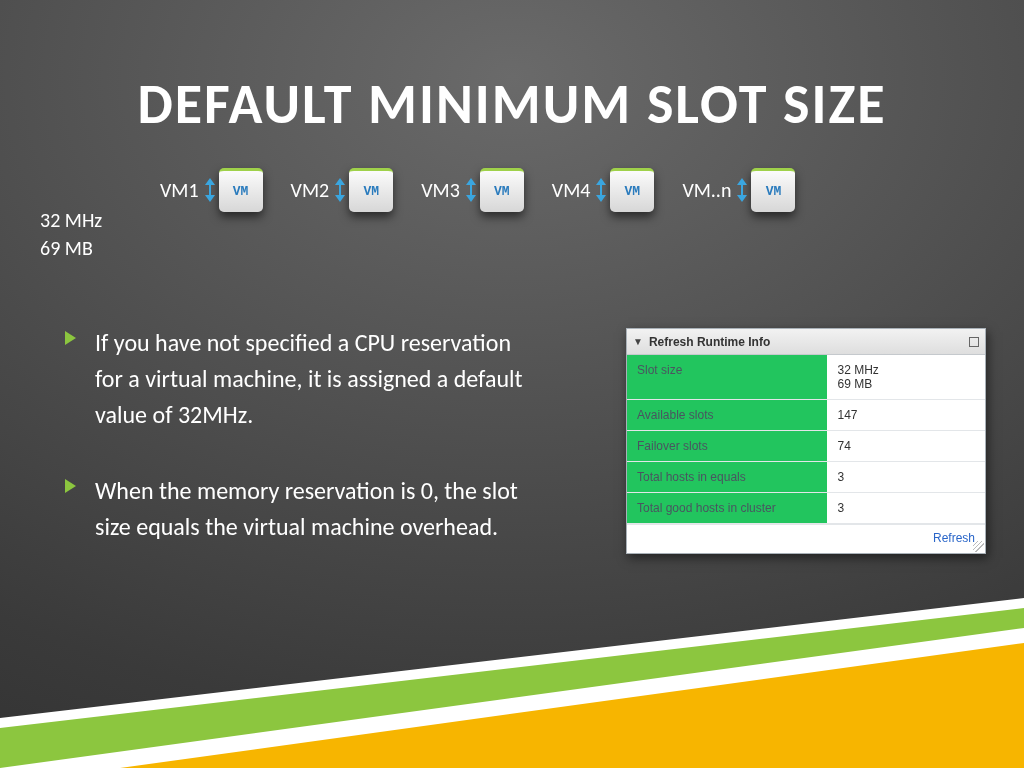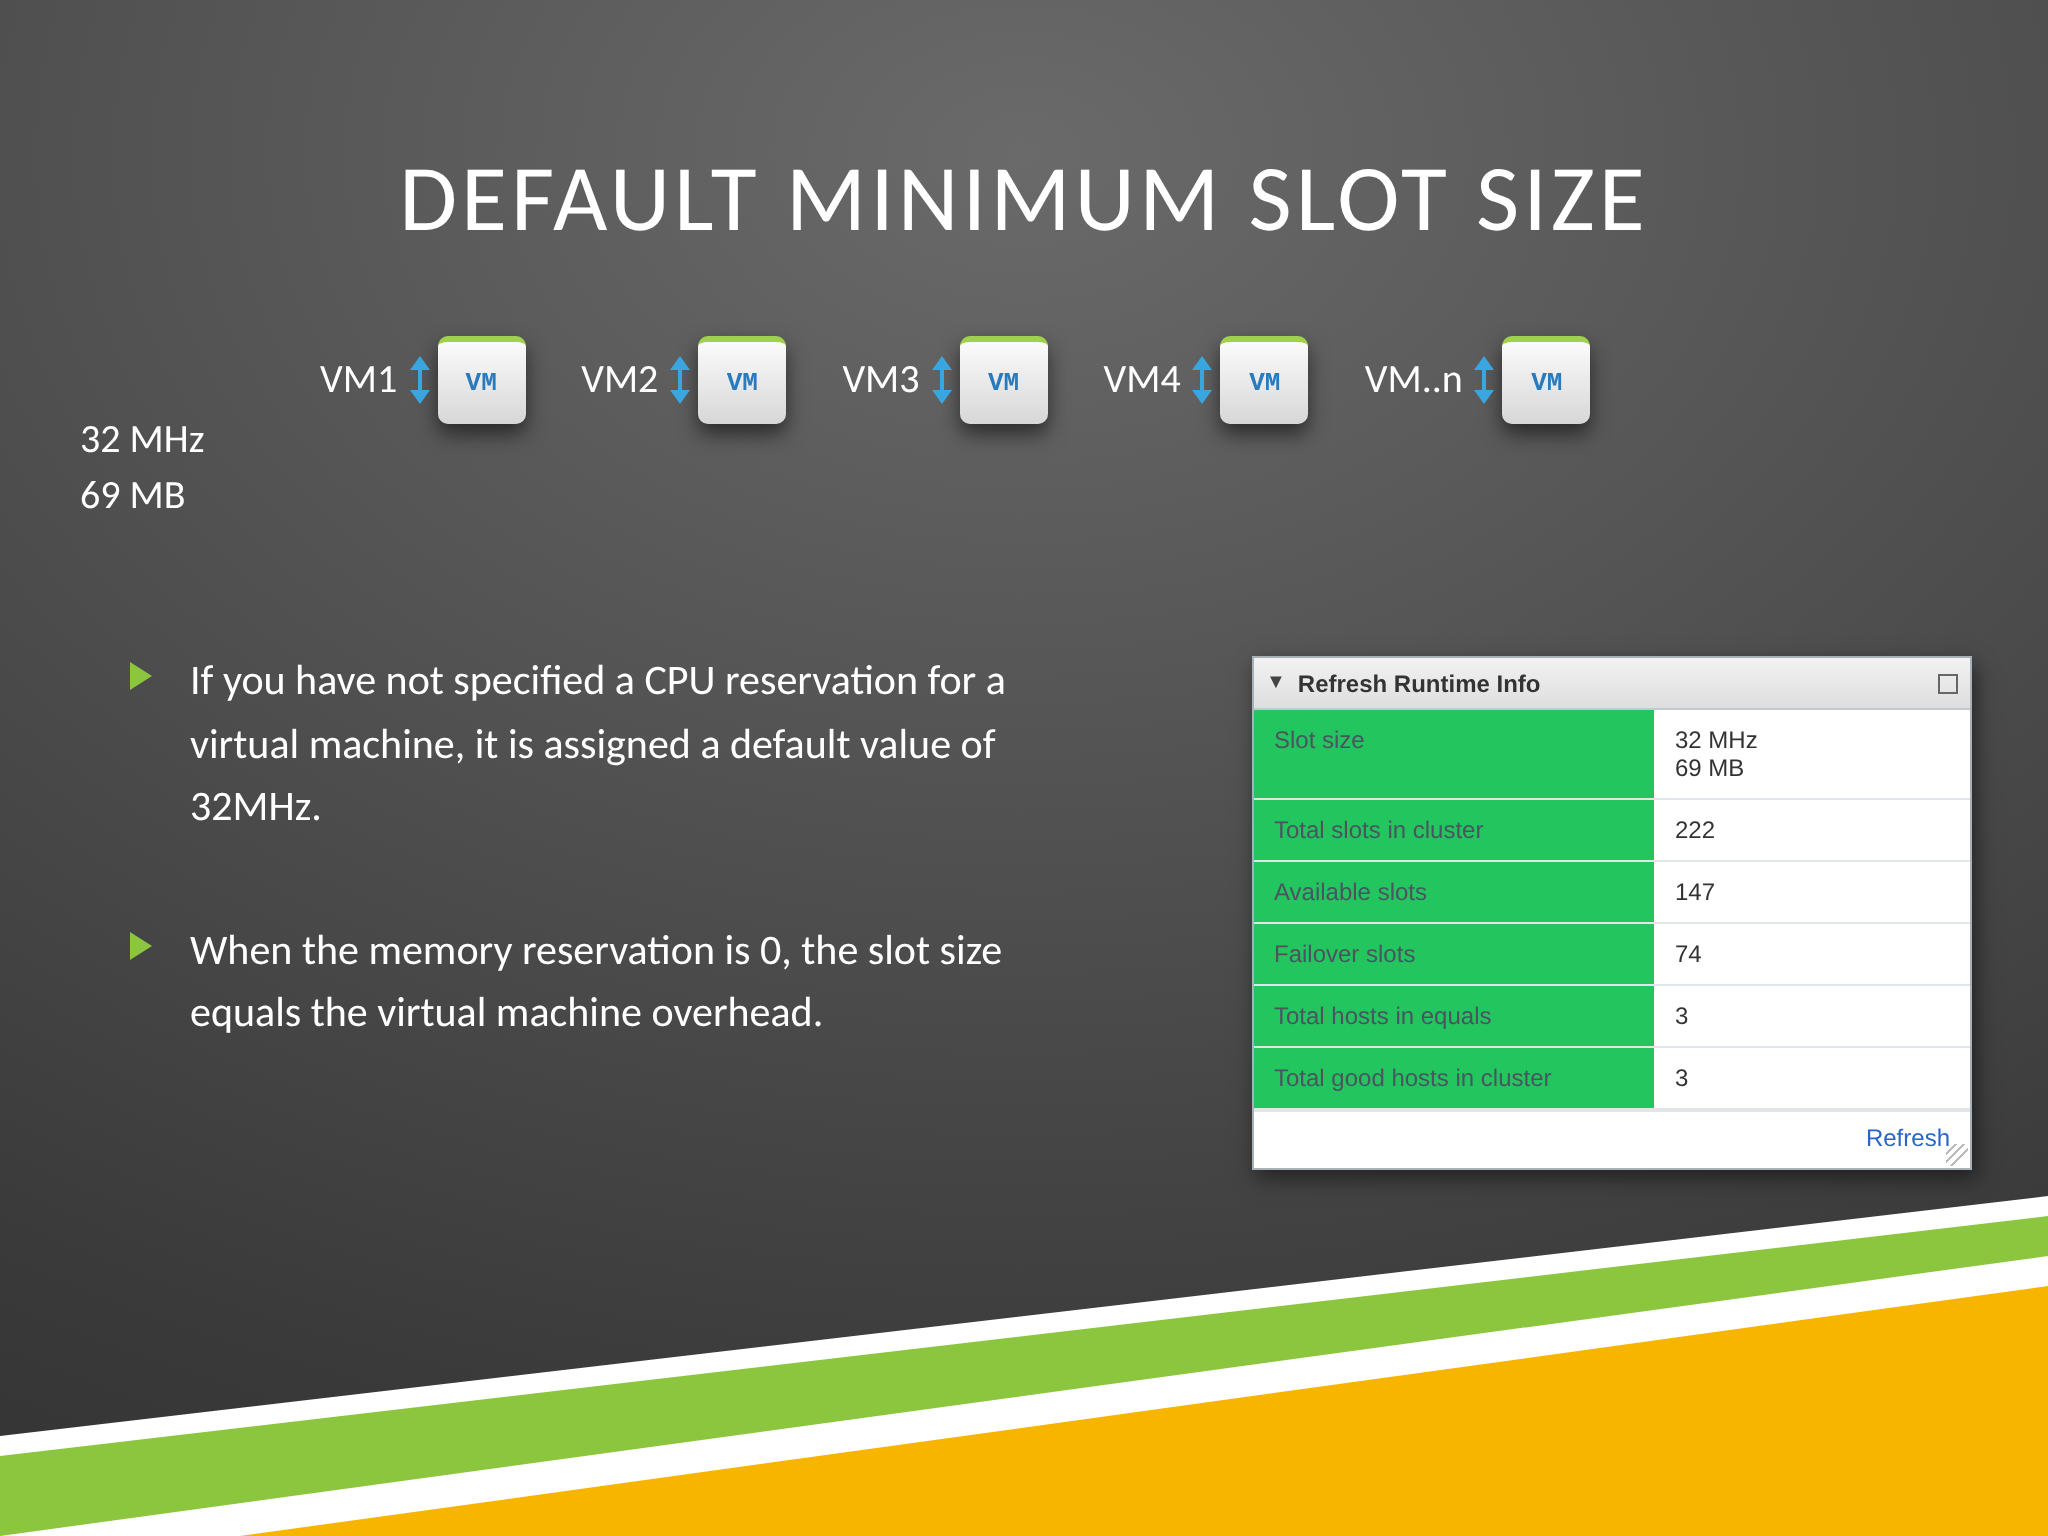--- a/index.html
+++ b/index.html
@@ -6,21 +6,21 @@
   html, body { width: 1024px; height: 768px; overflow: hidden; font-family: "Gill Sans", "Gill Sans MT", Calibri, sans-serif; }
   .slide {
     position: relative;
     width: 1024px; height: 768px;
     background: radial-gradient(ellipse 130% 120% at 50% 10%, #6a6a6a 0%, #525252 35%, #3a3a3a 70%, #2c2c2c 100%);
     color: #fff;
   }
   .title {
     position: absolute; top: 70px; left: 0; width: 100%;
     text-align: center;
-    font-size: 47px; font-weight: 400; letter-spacing: 2px;
+    font-size: 56px; font-weight: 700; letter-spacing: 2px;
     color: #fff;
   }
   .vm-row {
     position: absolute; top: 168px; left: 160px;
     display: flex; gap: 28px; align-items: flex-start;
   }
   .vm-col { display:flex; align-items:center; gap:6px; }
   .vm-label { font-size: 20px; color:#fff; }
   .vm-wrap { display:flex; align-items:center; gap:4px;font-family:Liberation Mono, monospace; }
   .dbl-arrow {
@@ -40,21 +40,21 @@
     box-shadow: 0 5px 10px rgba(0,0,0,0.55);
     display:flex; align-items:center; justify-content:center;
     color:#2a7bbd; font-weight:bold; font-size:13px;
   }
   .slot-spec {
     position:absolute; top:206px; left:40px;
     font-size:20px; line-height:1.4; color:#fff;
   }
   .bullets {
     position:absolute; top:325px; left:65px; width: 460px;
-    font-size: 21px; line-height: 1.5; color:#fff;
+    font-size: 24px; line-height: 1.5; color:#fff;
   }
   .bullets li { list-style:none; position:relative; padding-left:30px; margin-bottom:40px; }
   .bullets li::before {
     content:""; position:absolute; left:0; top:6px;
     width:0; height:0; border-top:7px solid transparent; border-bottom:7px solid transparent;
     border-left:11px solid #8cc63f;
   }
 
   
   .panel {
@@ -165,24 +165,20 @@
       <span class="sq"></span>
     </div>
     <table>
         <tbody>
           <tr>
             <td class="k">Slot size</td>
             <td class="v" style="white-space: pre-line;">32 MHz
 69 MB</td>
           </tr>
           <tr>
-            <td class="k">Total slots in cluster</td>
-            <td class="v" style="white-space: pre-line;">222</td>
-          </tr>
-          <tr>
             <td class="k">Available slots</td>
             <td class="v" style="white-space: pre-line;">147</td>
           </tr>
           <tr>
             <td class="k">Failover slots</td>
             <td class="v" style="white-space: pre-line;">74</td>
           </tr>
           <tr>
             <td class="k">Total hosts in equals</td>
             <td class="v" style="white-space: pre-line;">3</td>

